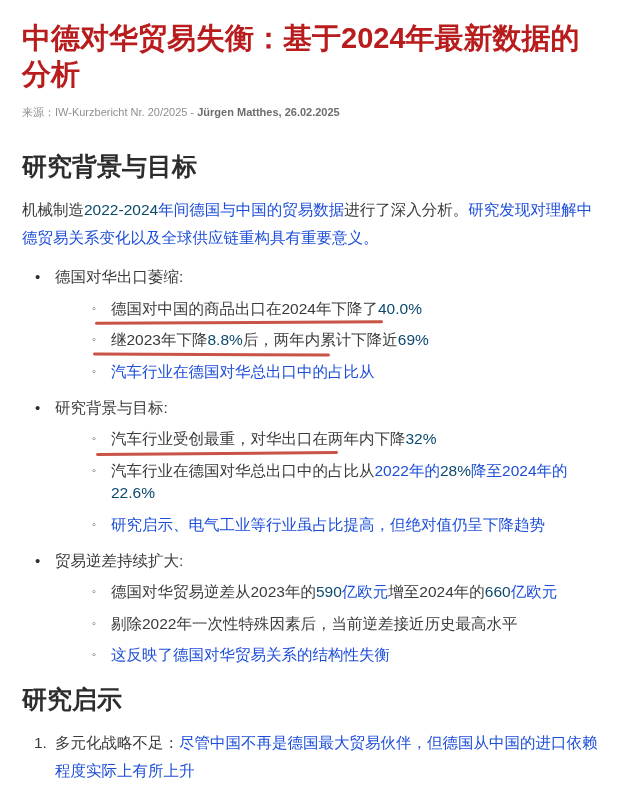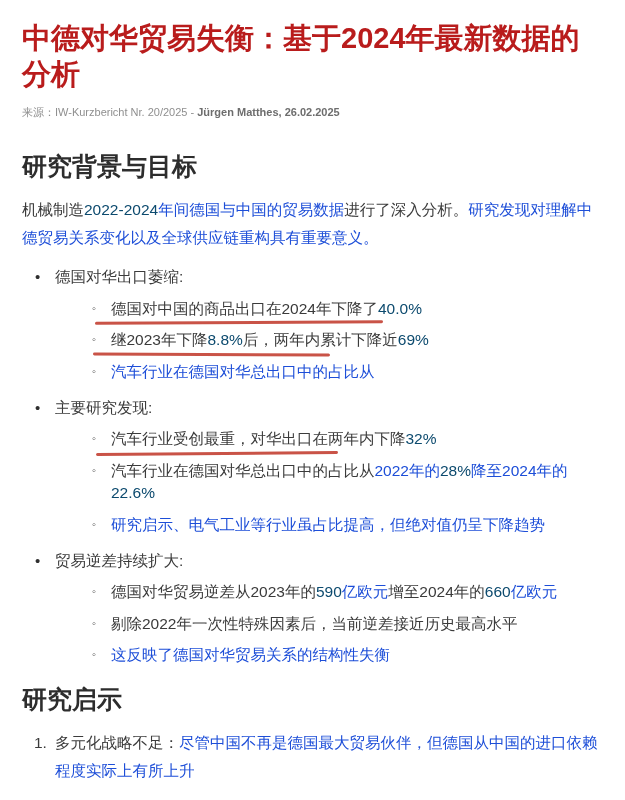--- a/index.html
+++ b/index.html
@@ -93,21 +93,21 @@
         </li>
         <li class="subitem">
           <span class="circle-bullet">◦</span>
           <span class="txt"><span class="seg-rb">汽车行业在德国对华总出口中的占比从</span></span>
         </li>
       </ul>
     </li>
 
     <li class="group">
       <span class="bullet-dot">•</span>
-      <span class="group-label">主要研究发现:</span>
+      <span class="group-label">研究背景与目标:</span>
       <ul class="subitems">
         <li class="subitem">
           <i class="hand-underline" style="left:41px; width:242px; transform:rotate(-0.5deg);"></i>
           <span class="circle-bullet">◦</span>
           <span class="txt"><span class="seg-n">汽车行业受创最重，对华出口在两年内下降</span><span class="seg-r">32%</span></span>
         </li>
         <li class="subitem">
           <span class="circle-bullet">◦</span>
           <span class="txt"><span class="seg-n">汽车行业在德国对华总出口中的占比从</span><span class="seg-rb">2022年的</span><span class="seg-r">28%</span><span class="seg-rb">降至</span><span class="seg-rb">2024年的</span><span class="seg-r">22.6%</span></span>
         </li>

